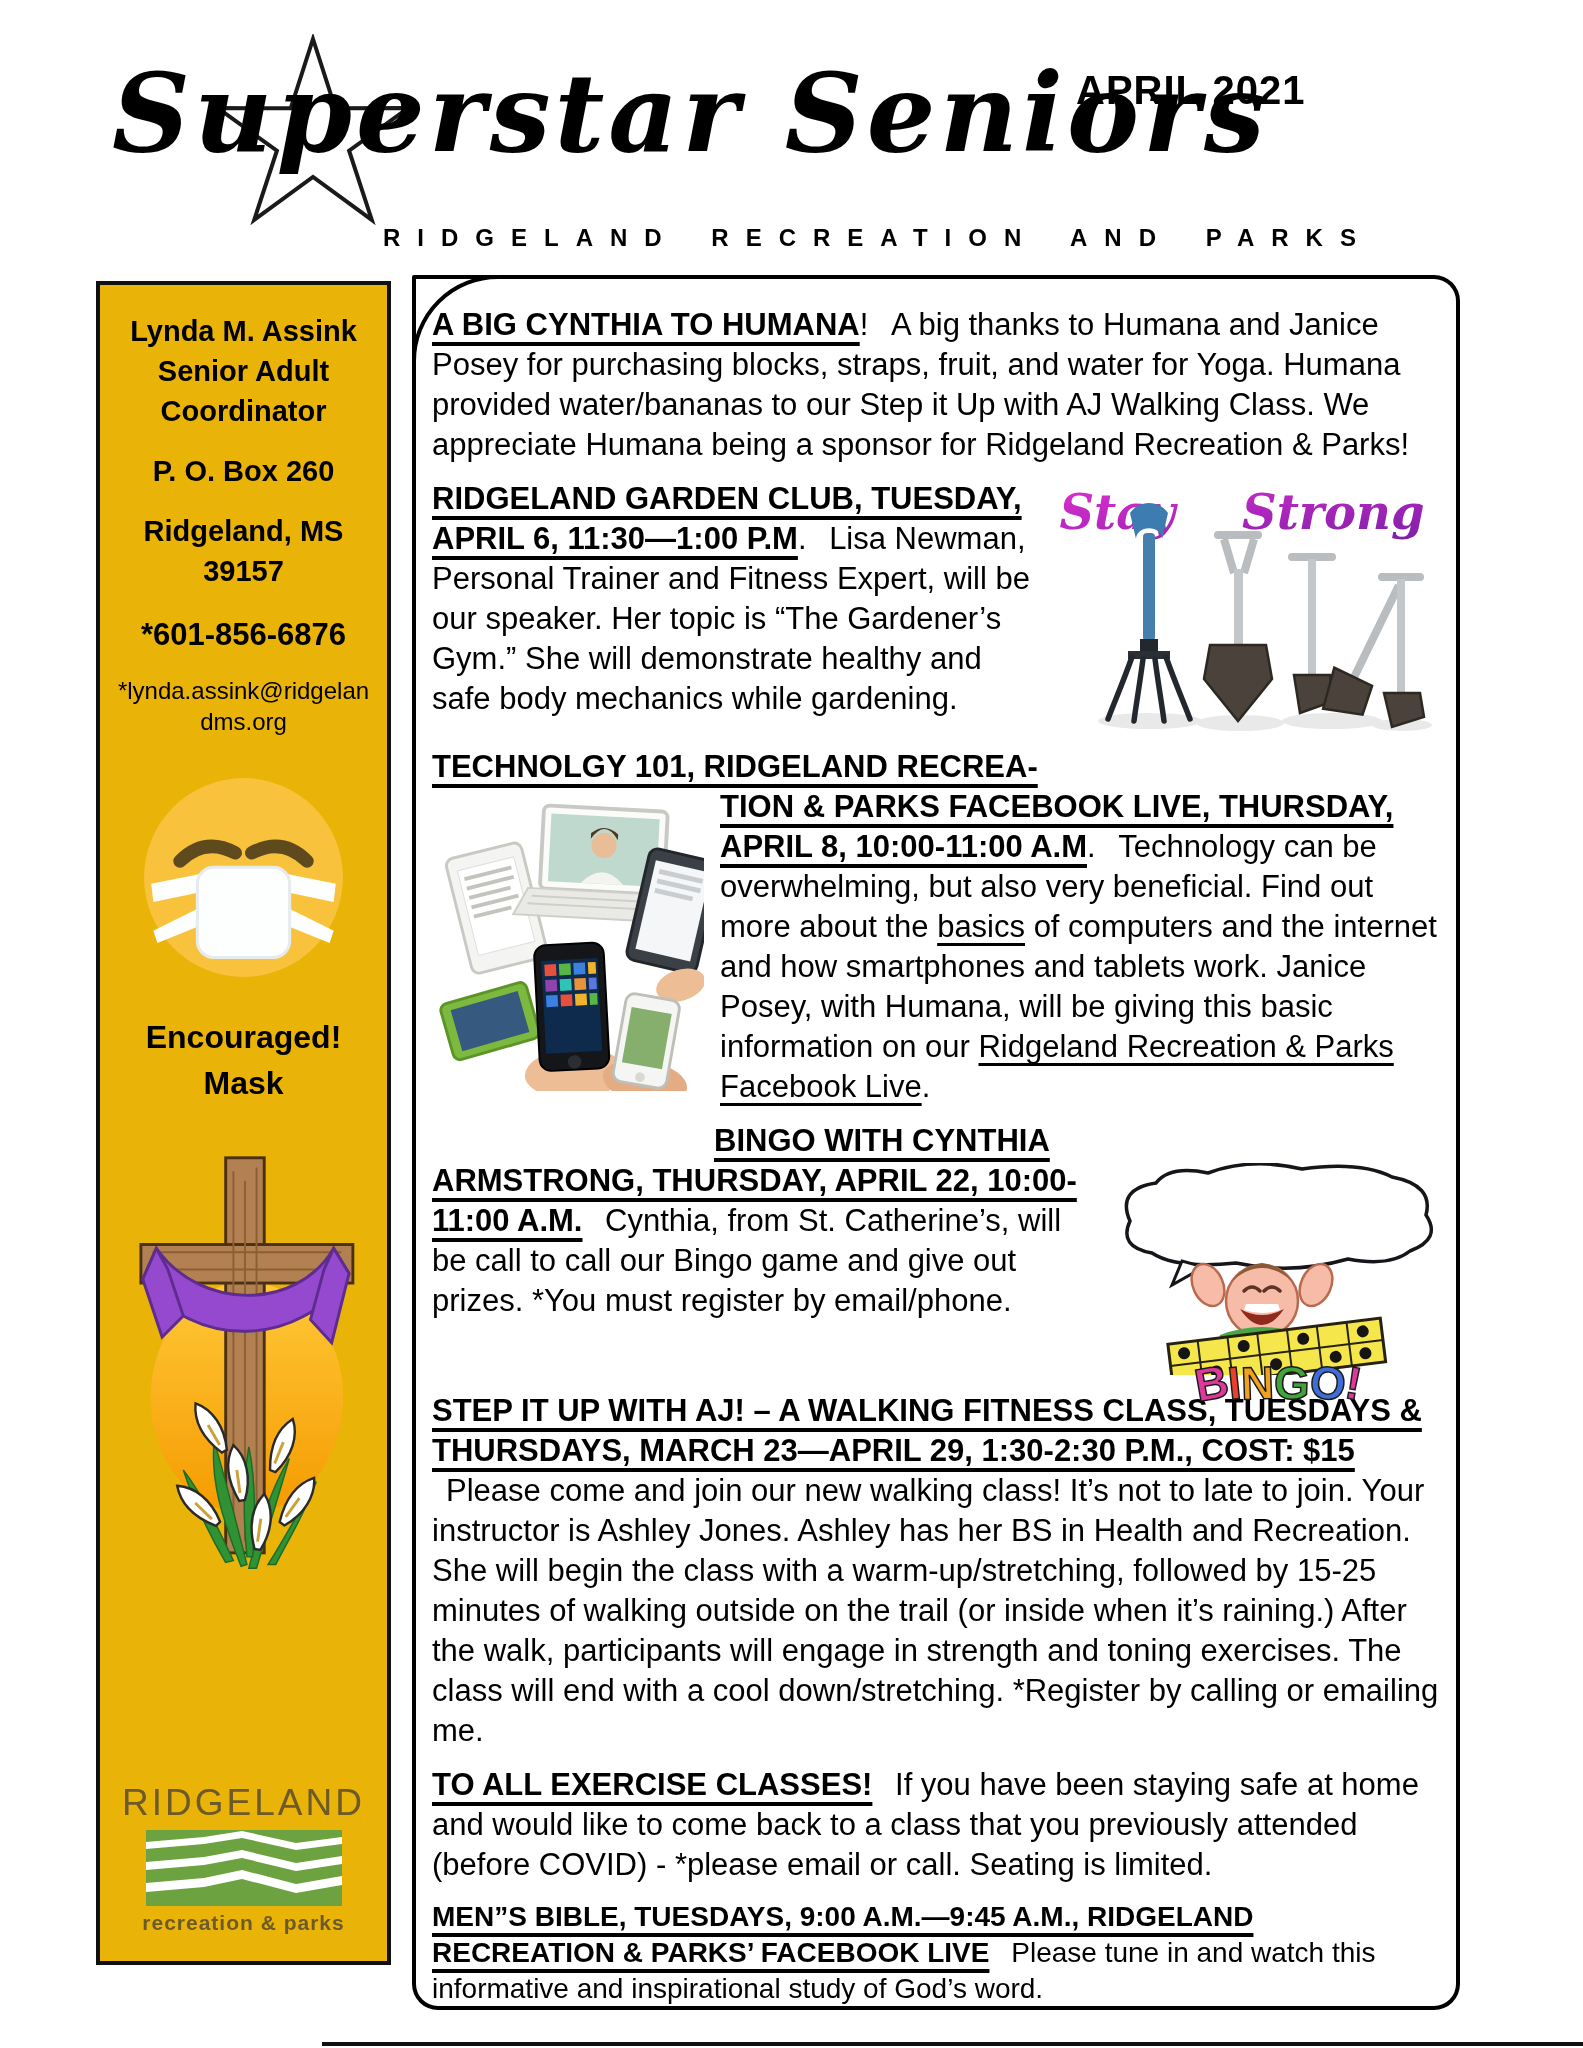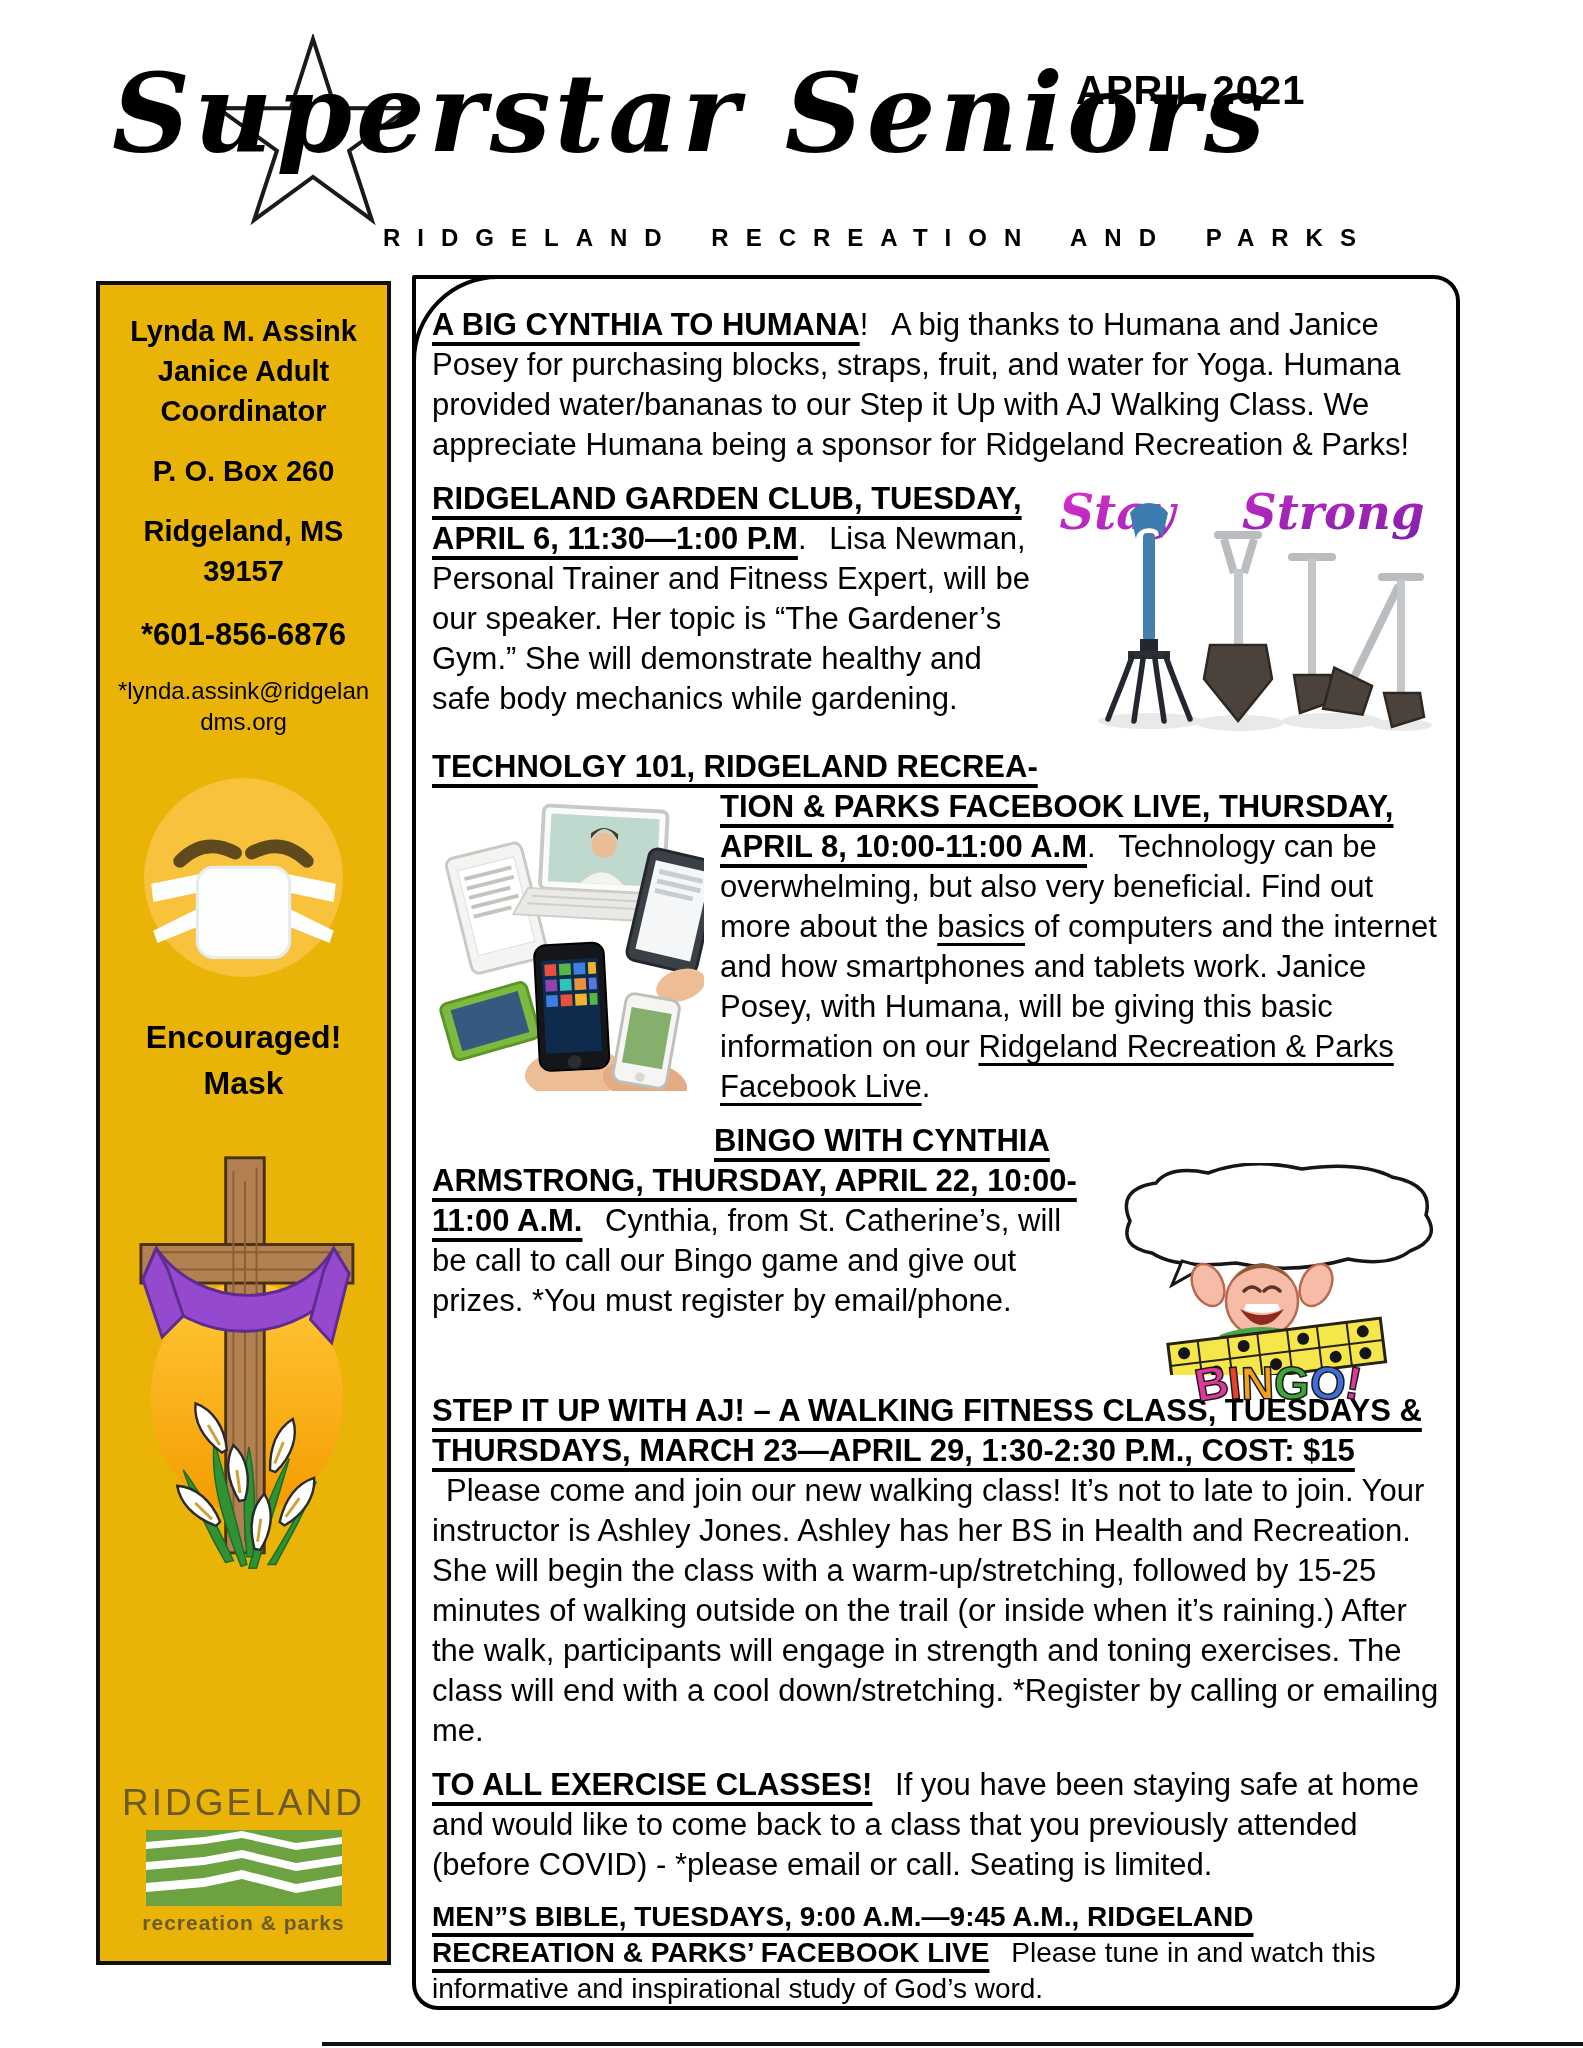--- a/index.html
+++ b/index.html
@@ -60,21 +60,21 @@
     <svg width="195" height="192" viewBox="0 0 195 192">
       <polygon points="97,5 119.3,74.3 192.1,74.1 133.1,116.7 155.8,185.9 97,143 38.2,185.9 60.9,116.7 1.9,74.1 74.7,74.3" fill="#ffffff" stroke="#1a1a1a" stroke-width="4"></polygon>
     </svg>
   </div>
   <div class="script-title">Superstar Seniors</div>
   <div class="issue-date">APRIL 2021</div>
   <div class="subtitle">RIDGELAND RECREATION AND PARKS</div>
 
   <aside class="sidebar">
     <div class="sb-name">Lynda M. Assink</div>
-    <div class="sb-bold">Janice Adult</div>
+    <div class="sb-bold">Senior Adult</div>
     <div class="sb-bold">Coordinator</div>
     <div class="sb-bold sb-block">P. O. Box 260</div>
     <div class="sb-bold sb-block">Ridgeland, MS</div>
     <div class="sb-bold">39157</div>
     <div class="sb-phone">*601-856-6876</div>
     <div class="sb-email">*lynda.assink@ridgelandms.org</div>
 
     <div class="mask-wrap">
       <svg width="205" height="205" viewBox="0 0 200 200">
         <circle cx="100" cy="100" r="97" fill="#F9C23C"></circle>

